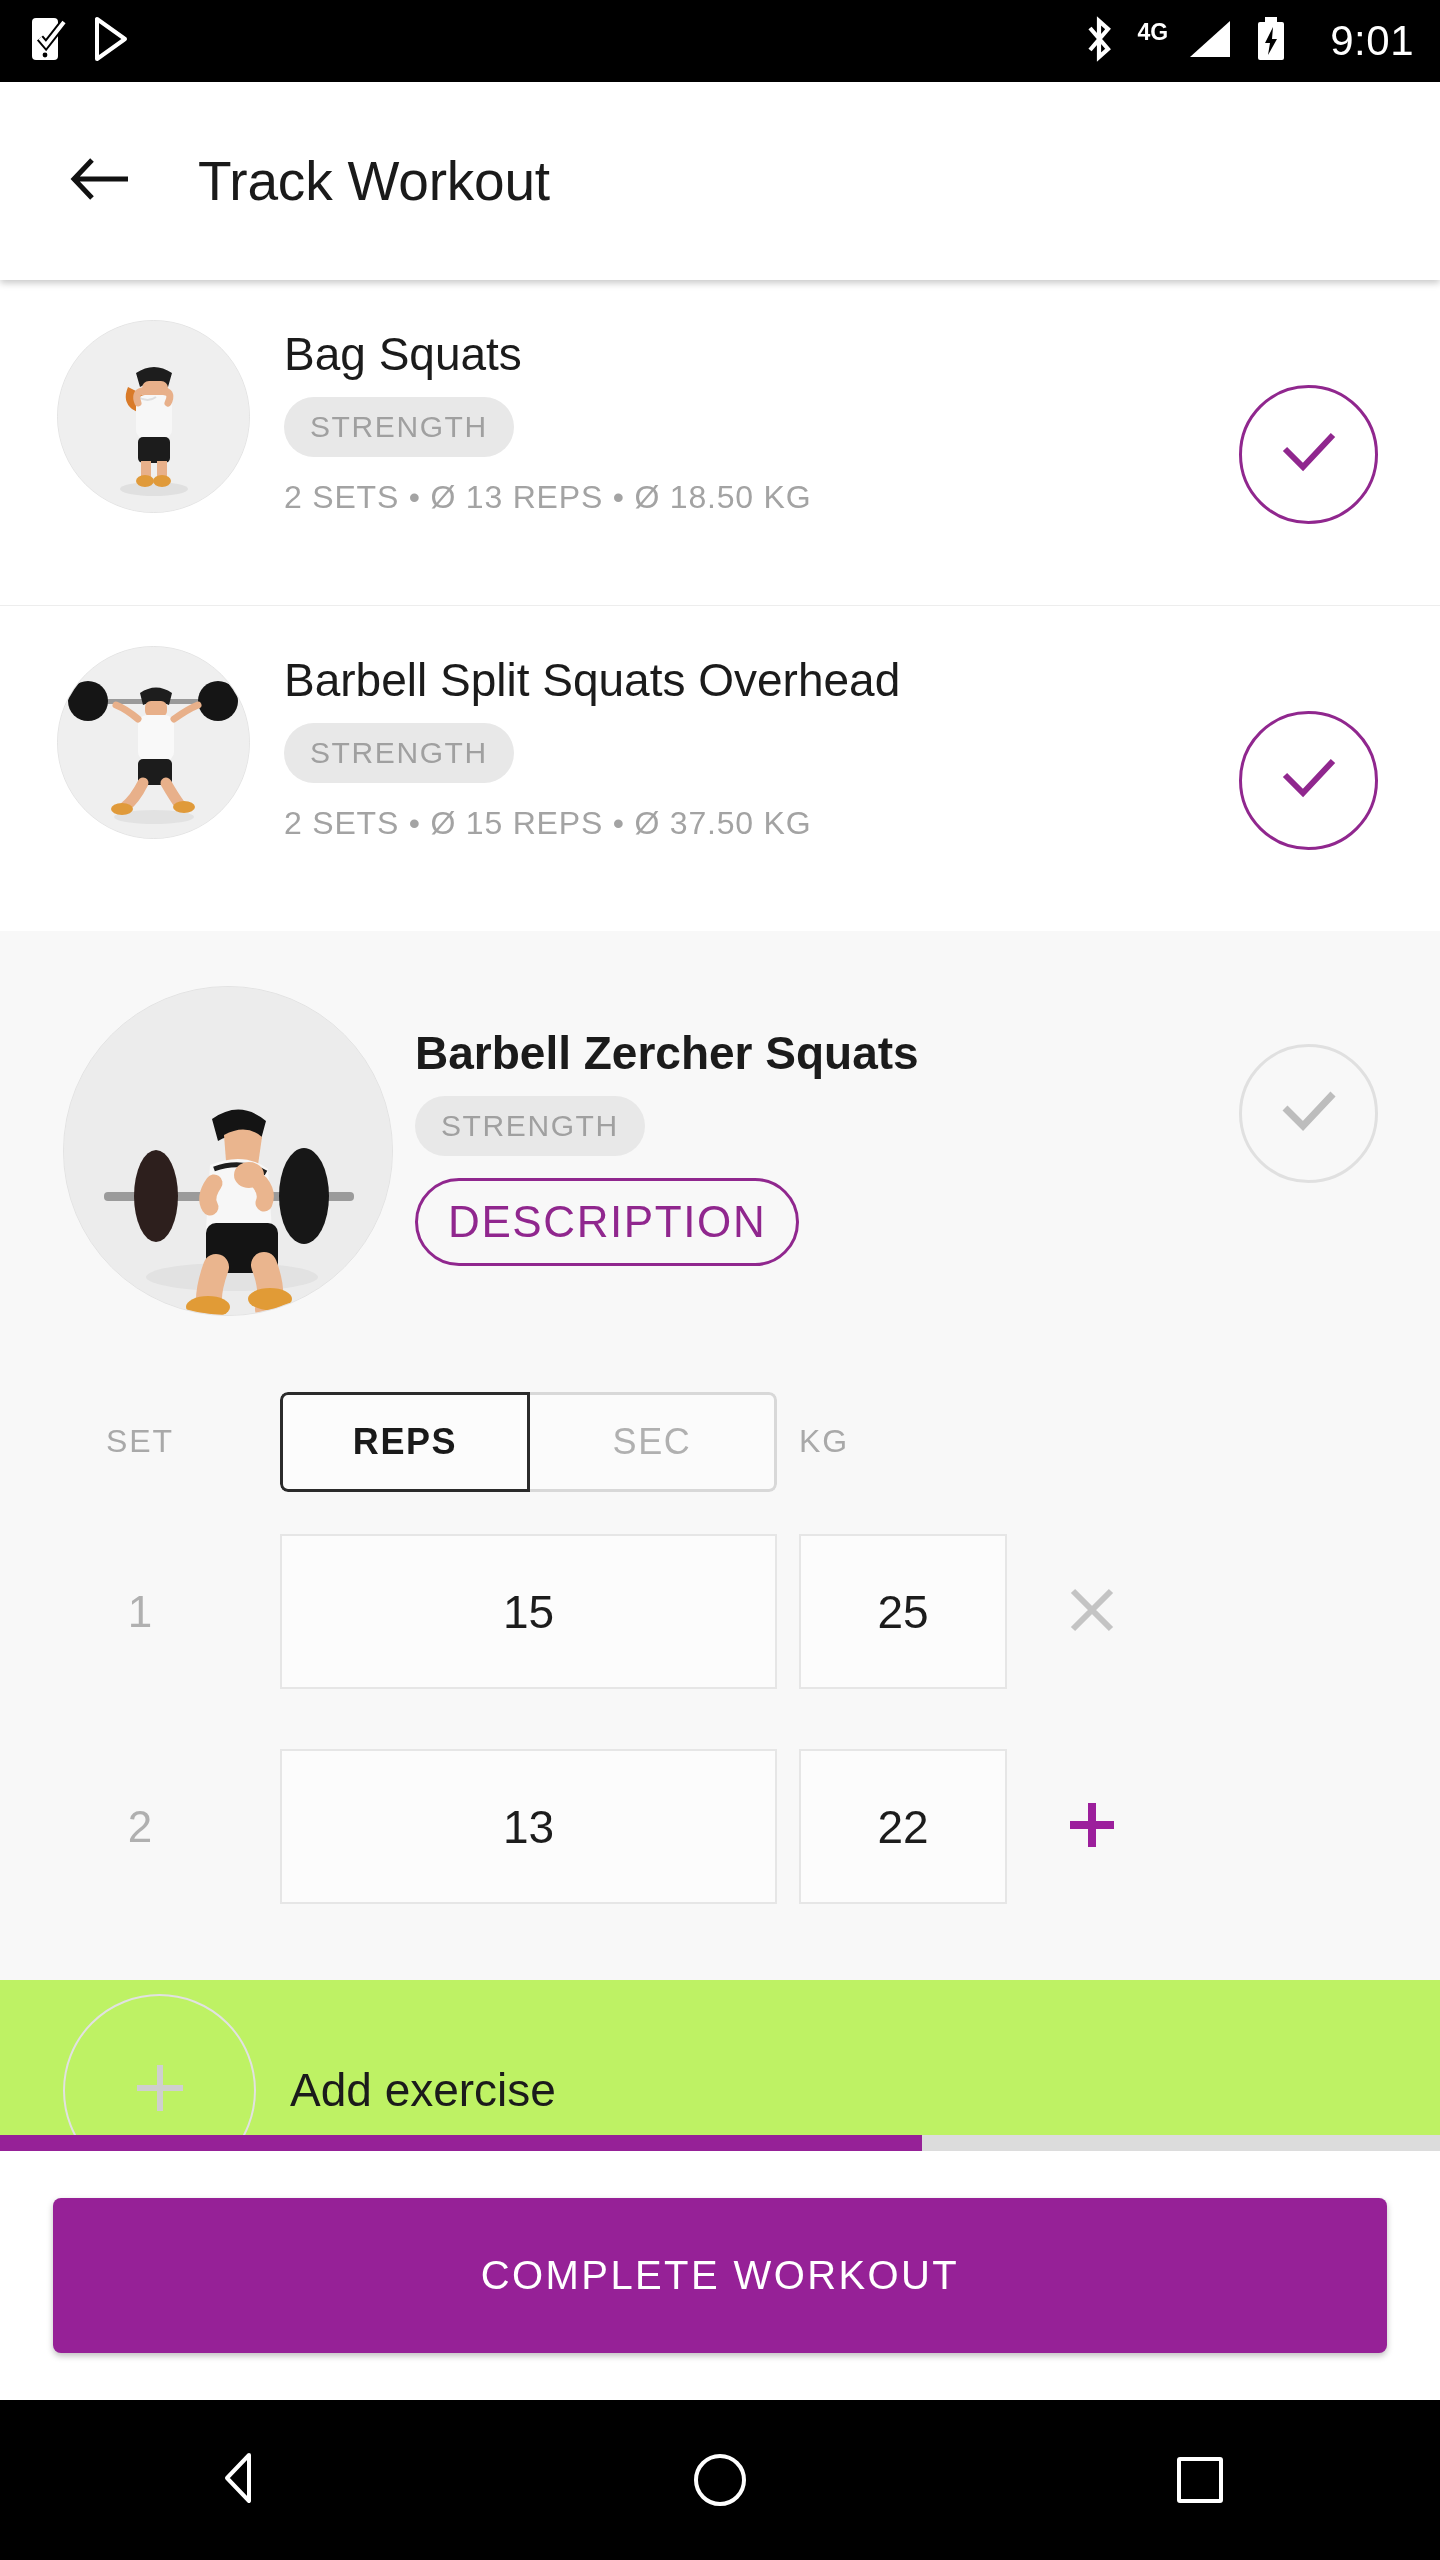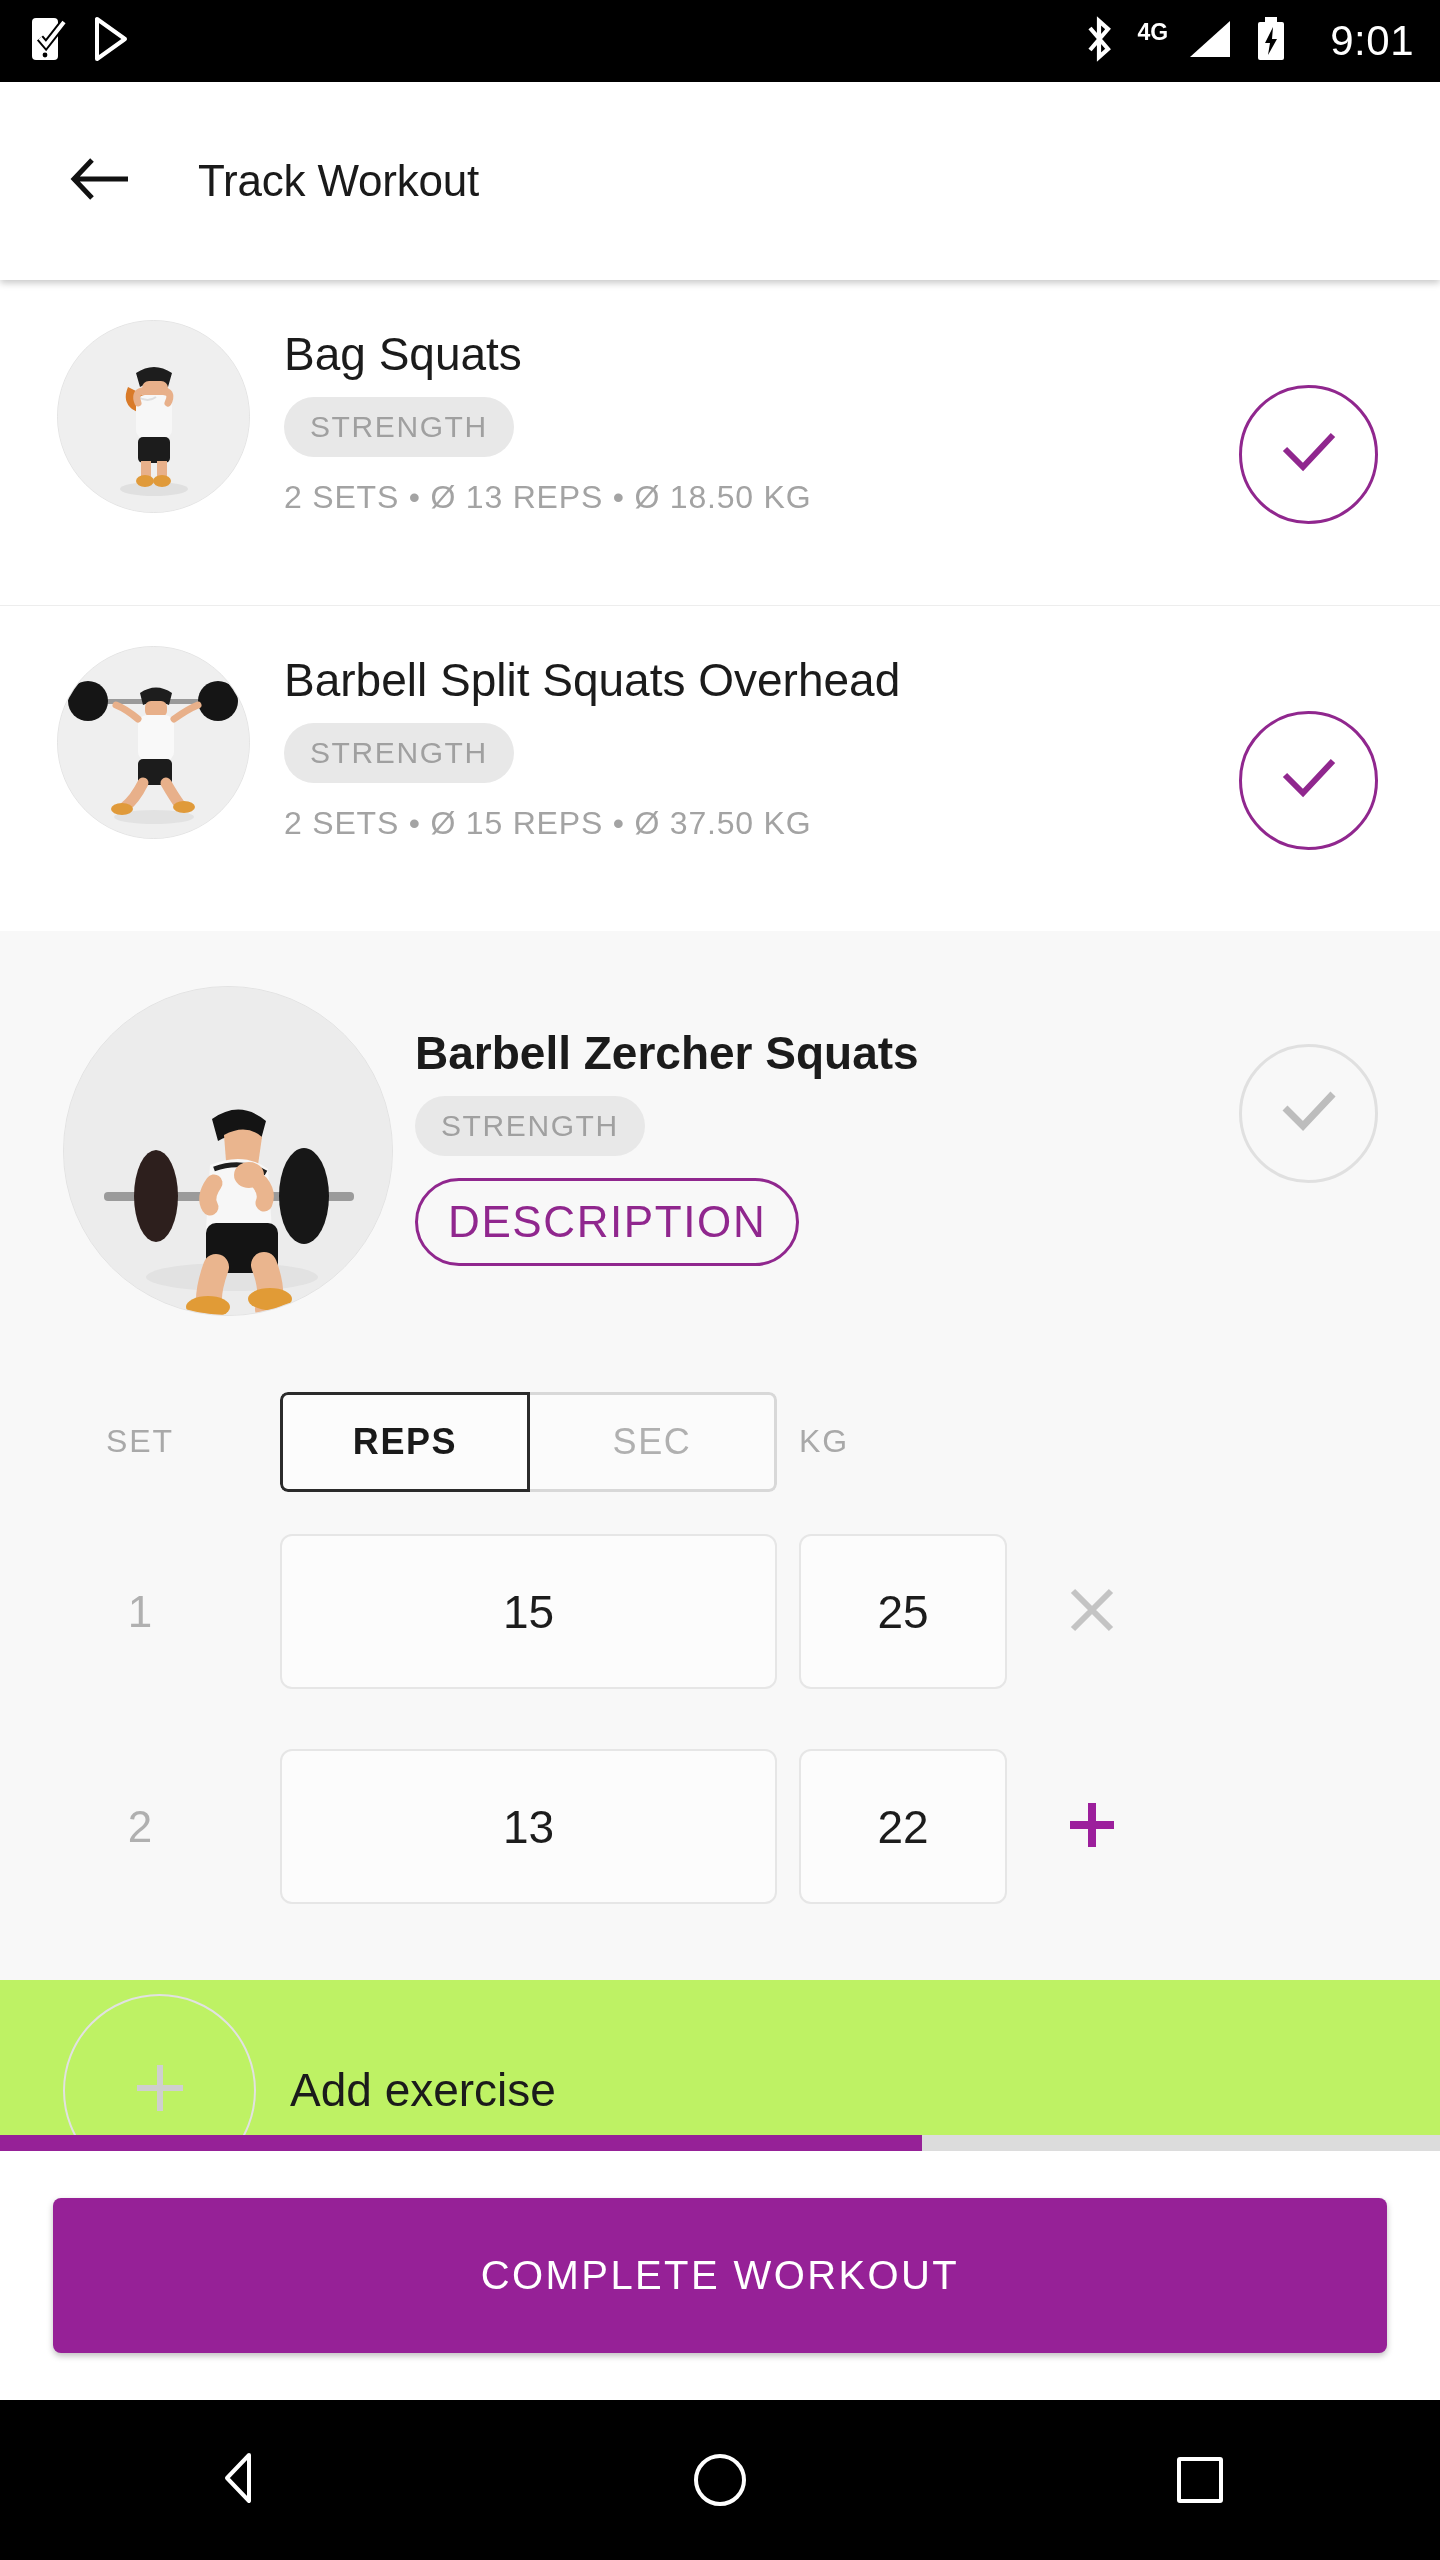--- a/index.html
+++ b/index.html
@@ -32,21 +32,21 @@
     background:#fff; display:flex; align-items:center;
     box-shadow:0 3px 7px rgba(0,0,0,0.22);
     z-index:5;
   }
   .back-btn {
     width:110px; height:110px; margin-left:46px;
     display:flex; align-items:center; justify-content:center;
     cursor:pointer;
   }
   .appbar-title {
-    font-size:44px; color:#1a1a1a; font-weight:400;
+    font-size:55px; color:#1a1a1a; font-weight:400;
     margin-left:42px; letter-spacing:-0.2px;
   }
 
   
   .content {
     position:absolute; top:280px; left:0; width:1440px; height:1855px;
     background:#fff; overflow:hidden;
   }
 
   
@@ -135,21 +135,21 @@
   }
   .col-kg {
     width:248px; margin-left:22px; text-align:left;
     font-size:32px; color:#a9a9a9; letter-spacing:2px;
   }
   .set-row { display:flex; align-items:center; height:215px; }
   .set-idx {
     width:280px; text-align:center; font-size:44px; color:#b0b0b0;
   }
   .fld {
-    height:155px; border:2px solid #e6e6e6; border-radius:12px;
+    height:155px; border:2px solid #e6e6e6; border-radius:0;
     background:#fcfcfc; display:flex; align-items:center;
     justify-content:center; font-size:46px; color:#1c1c1c;
     cursor:text;
   }
   .fld-reps { width:497px; }
   .fld-kg { width:208px; margin-left:22px; }
   .row-act {
     width:170px; display:flex; align-items:center; justify-content:center;
     cursor:pointer;
   }

